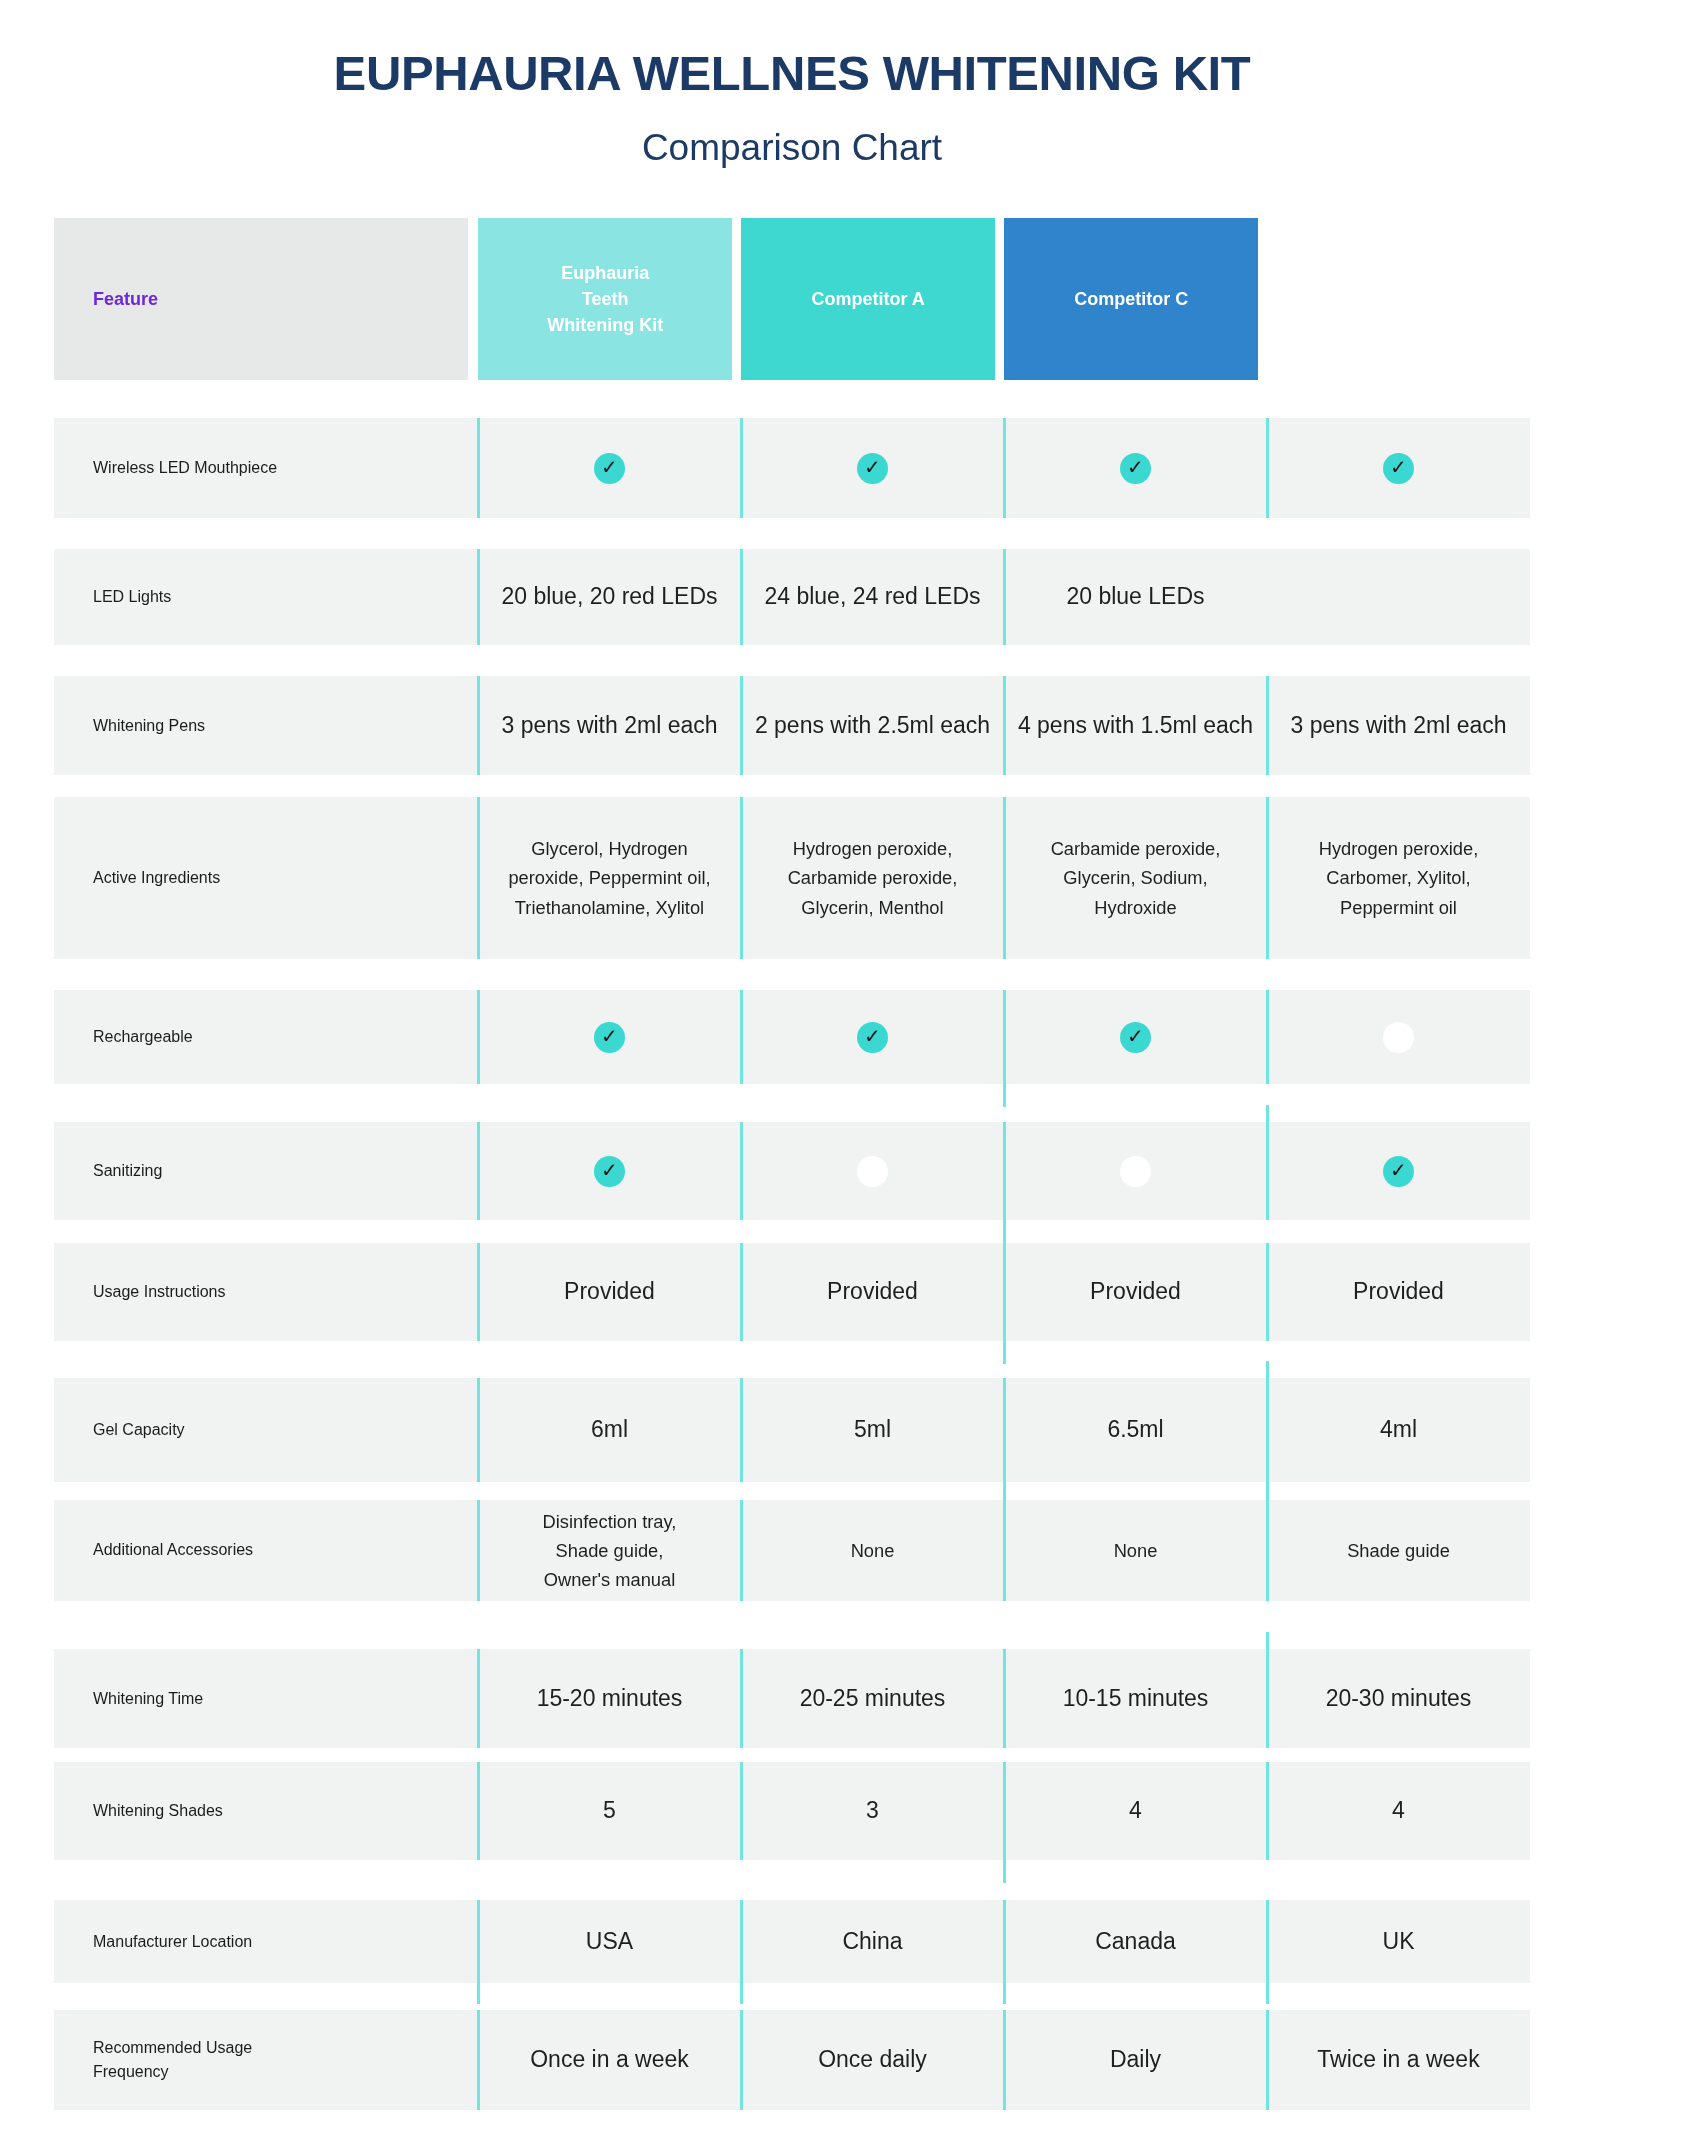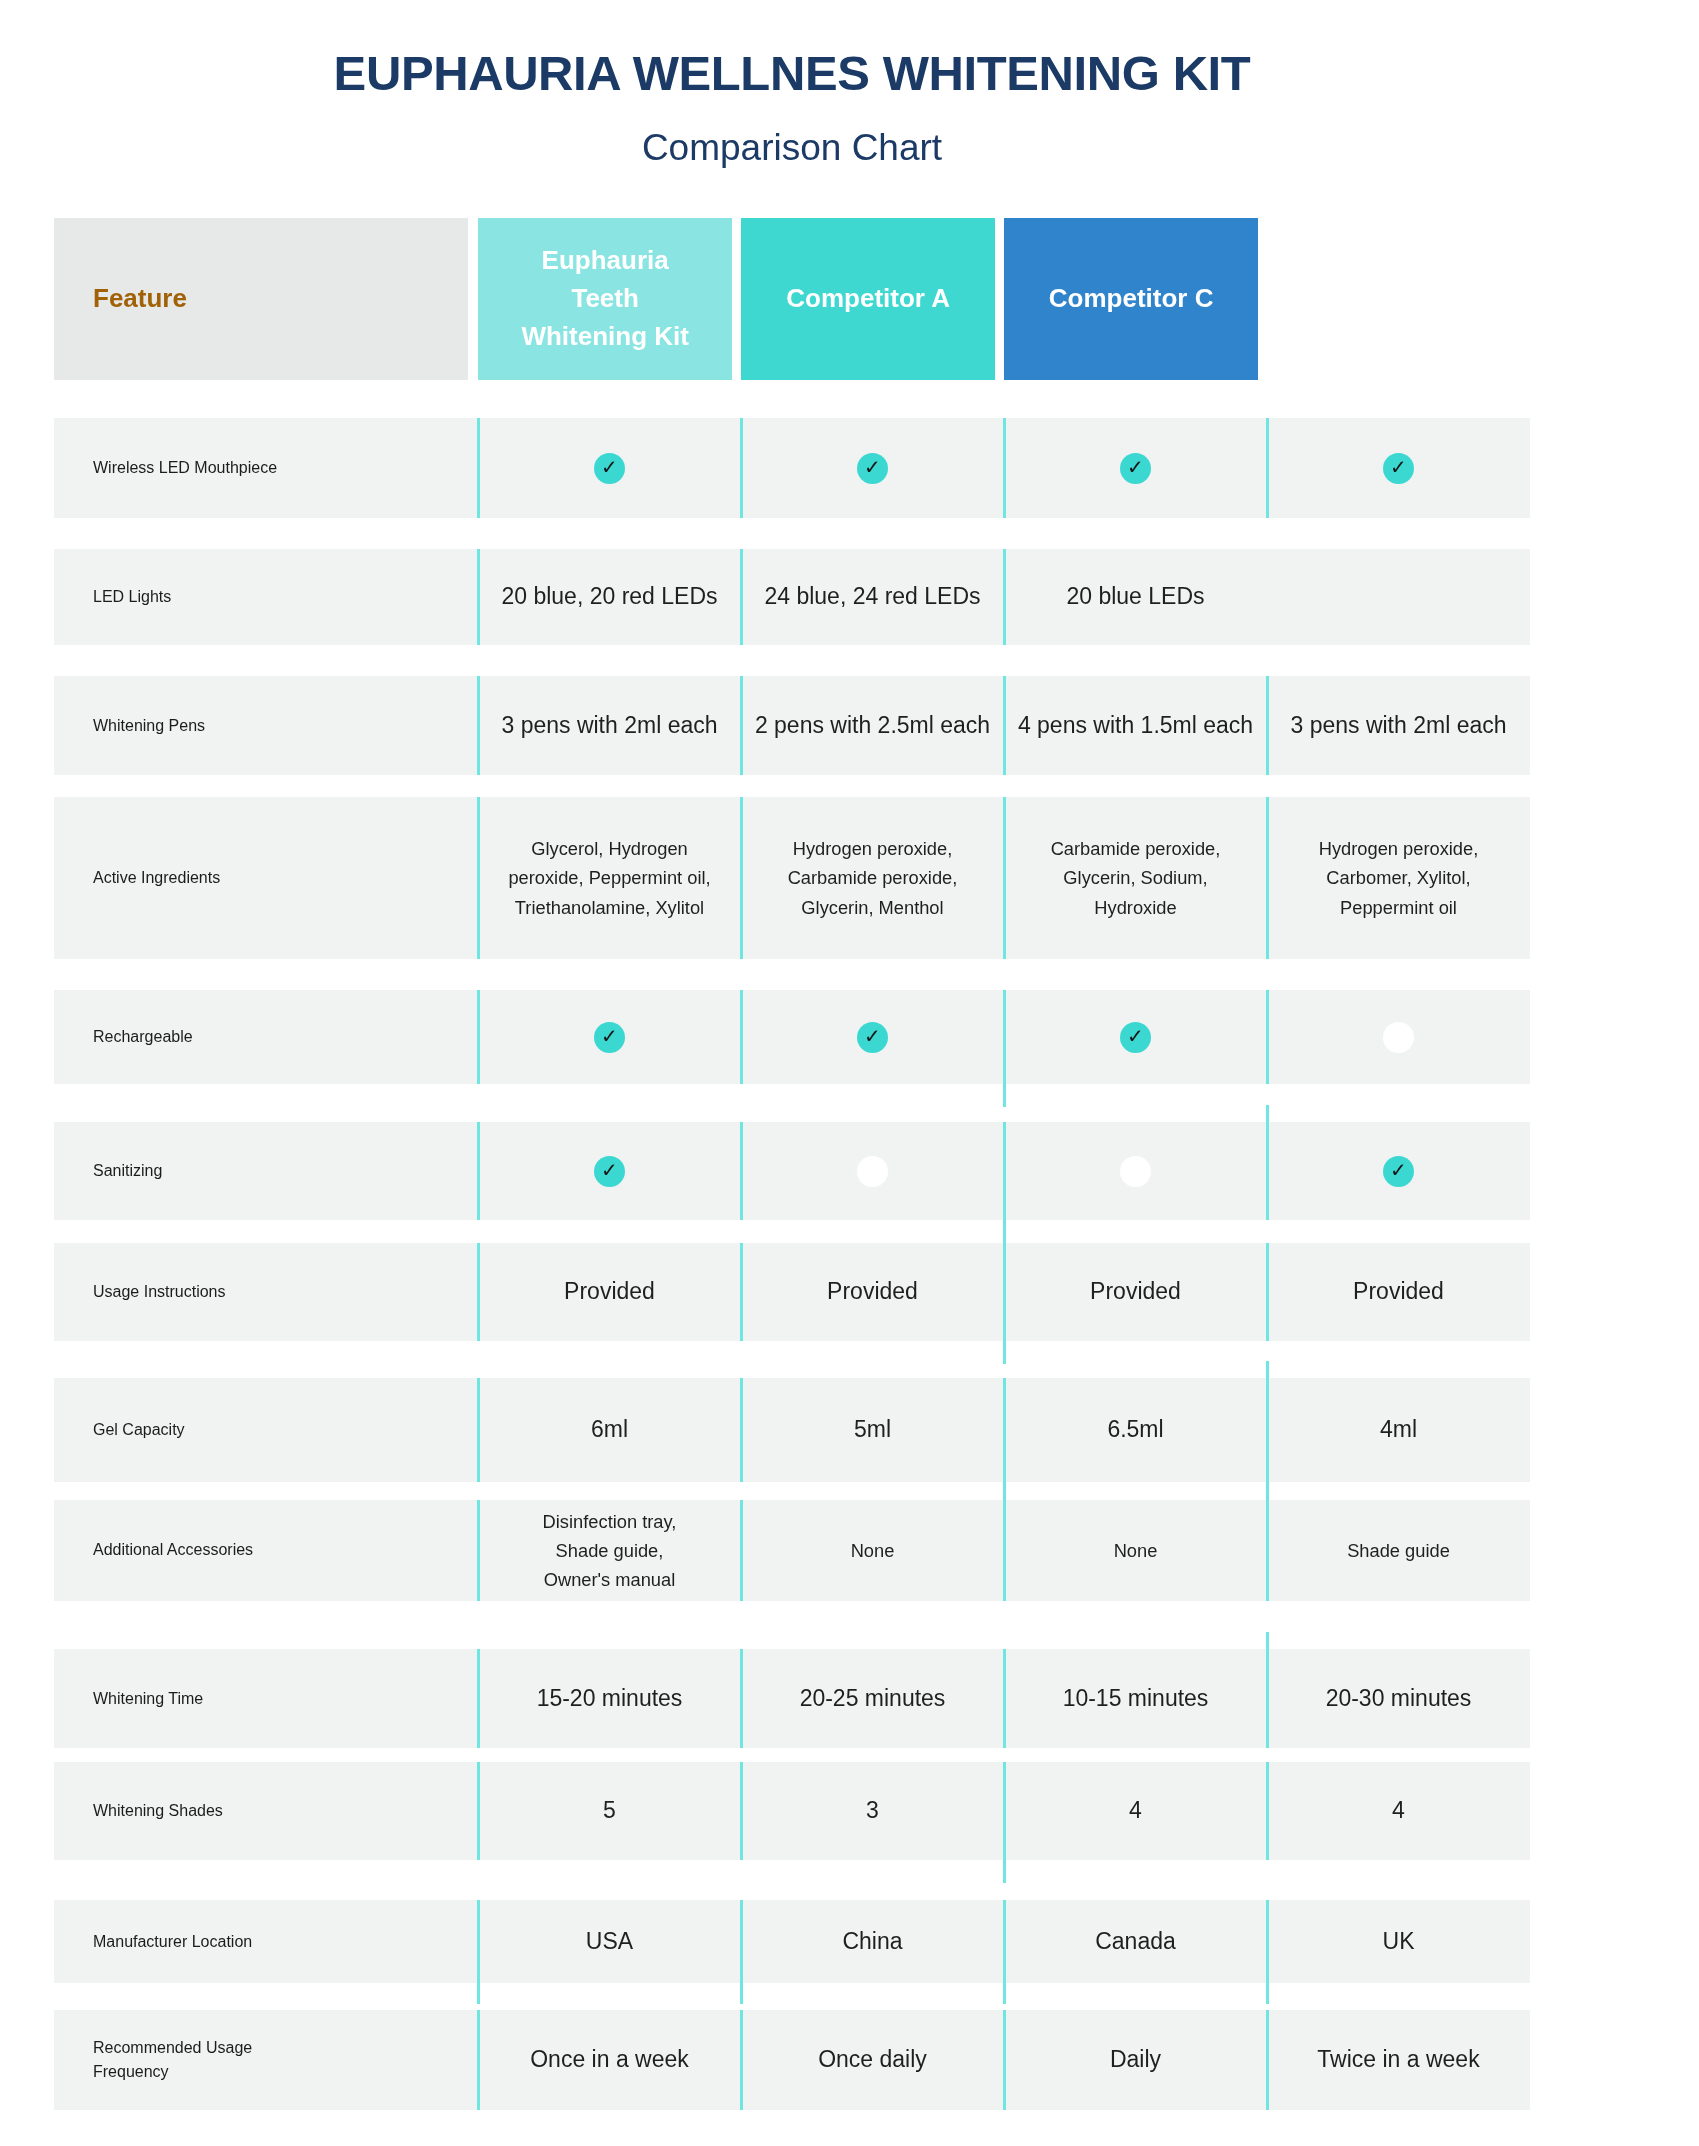--- a/index.html
+++ b/index.html
@@ -20,21 +20,21 @@
   
   .thead,.trow{
     display:grid;
     grid-template-columns:424px repeat(4,1fr);
   }
   
   .thead{height:162px;}
   .hcell{
     margin-right:8.7px;
     display:flex;align-items:center;justify-content:center;text-align:center;
-    font-size:26px;font-weight:700;line-height:1.45;white-space:pre-line;
+    font-size:18px;font-weight:700;line-height:1.45;white-space:pre-line;
   }
   .hcell.feat{margin-right:10.5px;justify-content:flex-start;padding-left:39px;text-align:left;}
   
   .tbody{margin-top:38px;}
   .trow{background:var(--row-bg);align-items:center;position:relative;}
   .flabel{
     padding-left:39px;font-size:16px;color:#1c1c1c;line-height:1.5;white-space:pre-line;
   }
   .cell{
     position:relative;height:100%;
@@ -87,21 +87,21 @@
 </style>
 </head>
 <body>
 
 <div class="page">
   <h1 class="title">EUPHAURIA WELLNES WHITENING KIT</h1>
   <h2 class="subtitle">Comparison Chart</h2>
 
   <div class="table">
     <div class="thead">
-        <div class="hcell feat" style="background: rgb(231, 232, 232); color: #a16207;"><span>Feature</span></div>
+        <div class="hcell feat" style="background: rgb(231, 232, 232); color: #6d28d9;"><span>Feature</span></div>
         <div class="hcell" style="background: rgb(138, 229, 226); color: rgb(255, 255, 255);"><span>Euphauria
 Teeth
 Whitening Kit</span></div>
         <div class="hcell" style="background: rgb(62, 216, 208); color: rgb(255, 255, 255);"><span>Competitor A</span></div>
         <div class="hcell" style="background: rgb(48, 132, 204); color: rgb(255, 255, 255);"><span>Competitor C</span></div>
       </div>
     <div class="tbody">
         <div class="trow">
           <div class="flabel">Wireless LED Mouthpiece</div>
           <div class="cell">

